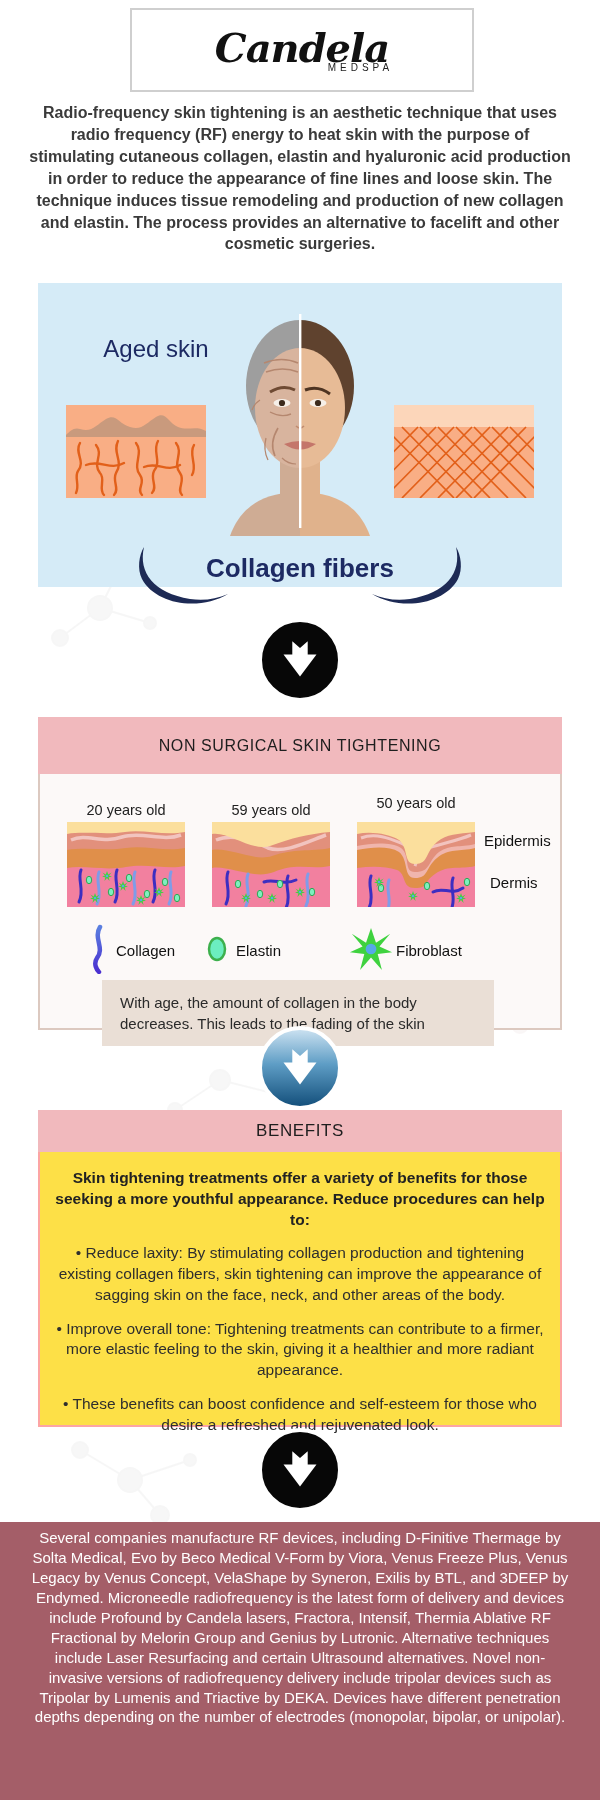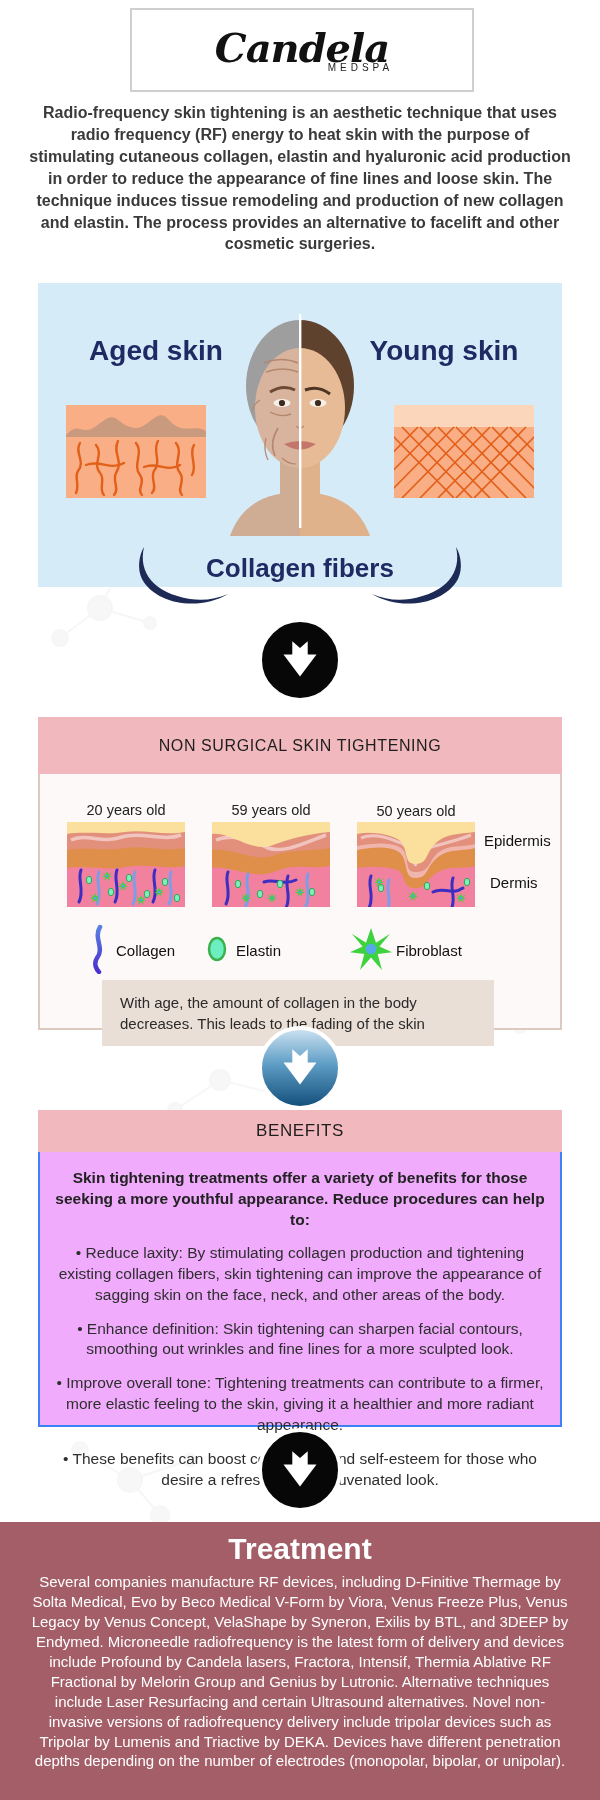--- a/index.html
+++ b/index.html
@@ -20,32 +20,32 @@
 
   
   .intro{left:28px;top:102px;width:544px;text-align:center;font-size:16px;line-height:1.37;color:#3a3a3a;font-weight:bold;}
 
   
   .card{position:absolute;left:38px;width:524px;box-sizing:border-box;}
   .card-header{height:50px;background:#f1b9bd;display:flex;align-items:center;justify-content:center;
                font-size:17px;color:#1e1e1e;letter-spacing:.6px;}
   #card1{top:283px;height:354px;}
   #card1 .card-body{position:relative;height:304px;background:#d5ebf7;}
-  .skin-label{position:absolute;width:200px;text-align:center;font-size:28px;font-weight:bold;color:#1d2a63;}
+  .skin-label{position:absolute;width:200px;text-align:center;font-size:24px;font-weight:normal;color:#1d2a63;}
   .caption-collagen{position:absolute;left:0;width:100%;text-align:center;font-size:26px;color:#1d2a63;font-weight:bold;}
 
   #card2{top:717px;height:313px;border:2px solid #dcc9c0;background:#fcf9f8;}
   #card2 .card-header{height:57px;margin:-2px -2px 18px -2px;font-size:16px;}
   .diag-title{position:absolute;width:120px;text-align:center;font-size:14.5px;color:#222;}
   .layer-label{position:absolute;font-size:15px;color:#111;}
   .legend-label{position:absolute;font-size:15px;color:#111;}
   .note-box{position:absolute;left:62px;top:233px;width:356px;background:#eadfd6;color:#2a2a2a;
             font-size:15px;line-height:1.4;padding:12px 18px;}
 
-  #card3{top:1110px;height:317px;border:2px solid #3b82f6;background:#f0abfc;}
+  #card3{top:1110px;height:317px;border:2px solid #fca5a5;background:#fde047;}
   #card3 .card-header{height:42px;margin:-2px -2px 0 -2px;}
   .benefits-body{padding:16px 12px 0 12px;text-align:center;}
   .benefits-intro{font-size:15.5px;font-weight:bold;color:#222;line-height:1.35;margin:0 0 12px 0;}
   .benefit-item{font-size:15.5px;color:#2e2e2e;line-height:1.35;margin:0 0 13px 0;}
 
   
   .arrow-circle{position:absolute;left:258px;width:84px;height:84px;border-radius:50%;
                 border:4px solid #ffffff;box-sizing:border-box;display:flex;align-items:center;
                 justify-content:center;z-index:5;}
   .arrow-black{background:#070707;}
@@ -127,21 +127,20 @@
       <div class="logo-sub">MEDSPA</div>
     </div>
   </div>
 
   <div class="abs intro">Radio-frequency skin tightening is an aesthetic technique that uses radio frequency (RF) energy to heat skin with the purpose of stimulating cutaneous collagen, elastin and hyaluronic acid production in order to reduce the appearance of fine lines and loose skin. The technique induces tissue remodeling and production of new collagen and elastin. The process provides an alternative to facelift and other cosmetic surgeries.</div>
 
   <div class="card" id="card1">
     <div class="card-body">
 
       <div class="skin-label" style="left:18px;top:52px">Aged skin</div>
-      <div class="skin-label" style="right:18px;top:52px">Young skin</div>
 
       <svg class="abs" style="left:186px;top:25px" width="152" height="228" viewBox="0 0 152 228">
         <defs>
           <clipPath id="clipL">
               <rect x="0" y="0" width="76" height="228"></rect>
             </clipPath>
           <clipPath id="clipR">
               <rect x="76" y="0" width="76" height="228"></rect>
             </clipPath>
         </defs>
@@ -220,21 +219,21 @@
       <path d="M13,3 L20,9 L27,3 L27,15 L35,15 L20,35 L5,15 L13,15 Z" fill="#ffffff"></path>
     </svg>
   </div>
 
   <div class="card" id="card2">
     <div class="card-header">NON SURGICAL SKIN TIGHTENING</div>
     <div class="card-body" style="position:relative;height:266px;">
 
       <div class="diag-title" style="left:26px;top:10px">20 years old</div>
       <div class="diag-title" style="left:171px;top:10px">59 years old</div>
-      <div class="diag-title" style="left:316px;top:11px">50 years old</div>
+      <div class="diag-title" style="left:316px;top:3px">50 years old</div>
 
       <svg class="abs" style="left:27px;top:30px" width="118" height="85" viewBox="0 0 118 85">
         <rect width="118" height="85" fill="#f2809f"></rect>
         <path d="M0,0 H118 V44 C100,48 80,41 59,45 C38,49 18,43 0,46 Z" fill="#e08f4a"></path>
         <path d="M0,0 H118 V26 C98,30 78,23 59,26 C40,29 18,25 0,28 Z" fill="#e2907c"></path>
         <path d="M4,18 C20,11 35,22 55,15 C75,9 95,20 114,13" stroke="#f2c4bf" stroke-width="3.5" fill="none"></path>
         <path d="M0,0 H118 V10 C98,14 76,7 58,10 C40,13 16,9 0,12 Z" fill="#fbdf9d"></path>
         <g>
           <use href="#col" stroke="#3d2ec1" transform="translate(14,48)"></use>
           <use href="#col" stroke="#7f9ce8" transform="translate(32,50)"></use>
@@ -326,30 +325,28 @@
     <svg width="44" height="44" viewBox="0 0 40 40">
       <path d="M13,3 L20,9 L27,3 L27,15 L35,15 L20,35 L5,15 L13,15 Z" fill="#ffffff"></path>
     </svg>
   </div>
 
   <div class="card" id="card3">
     <div class="card-header">BENEFITS</div>
     <div class="benefits-body">
       <p class="benefits-intro">Skin tightening treatments offer a variety of benefits for those seeking a more youthful appearance. Reduce procedures can help to:</p>
       <p class="benefit-item">• Reduce laxity: By stimulating collagen production and tightening existing collagen fibers, skin tightening can improve the appearance of sagging skin on the face, neck, and other areas of the body.</p>
-      <p class="benefit-item">• Enhance definition: Skin tightening can sharpen facial contours, smoothing out wrinkles and fine lines for a more sculpted look.</p>
       <p class="benefit-item">• Improve overall tone: Tightening treatments can contribute to a firmer, more elastic feeling to the skin, giving it a healthier and more radiant appearance.</p>
       <p class="benefit-item">• These benefits can boost confidence and self-esteem for those who desire a refreshed and rejuvenated look.</p>
     </div>
   </div>
 
   <div class="arrow-circle arrow-black" style="top:1428px">
     <svg width="44" height="44" viewBox="0 0 40 40">
       <path d="M13,3 L20,9 L27,3 L27,15 L35,15 L20,35 L5,15 L13,15 Z" fill="#ffffff"></path>
     </svg>
   </div>
 
   <div class="abs treatment">
-    <div class="treatment-title">Treatment</div>
     <div class="treatment-body">Several companies manufacture RF devices, including D-Finitive Thermage by Solta Medical, Evo by Beco Medical V-Form by Viora, Venus Freeze Plus, Venus Legacy by Venus Concept, VelaShape by Syneron, Exilis by BTL, and 3DEEP by Endymed. Microneedle radiofrequency is the latest form of delivery and devices include Profound by Candela lasers, Fractora, Intensif, Thermia Ablative RF Fractional by Melorin Group and Genius by Lutronic. Alternative techniques include Laser Resurfacing and certain Ultrasound alternatives. Novel non-invasive versions of radiofrequency delivery include tripolar devices such as Tripolar by Lumenis and Triactive by DEKA. Devices have different penetration depths depending on the number of electrodes (monopolar, bipolar, or unipolar).</div>
   </div>
 
 </div>
 
 </body></html>

